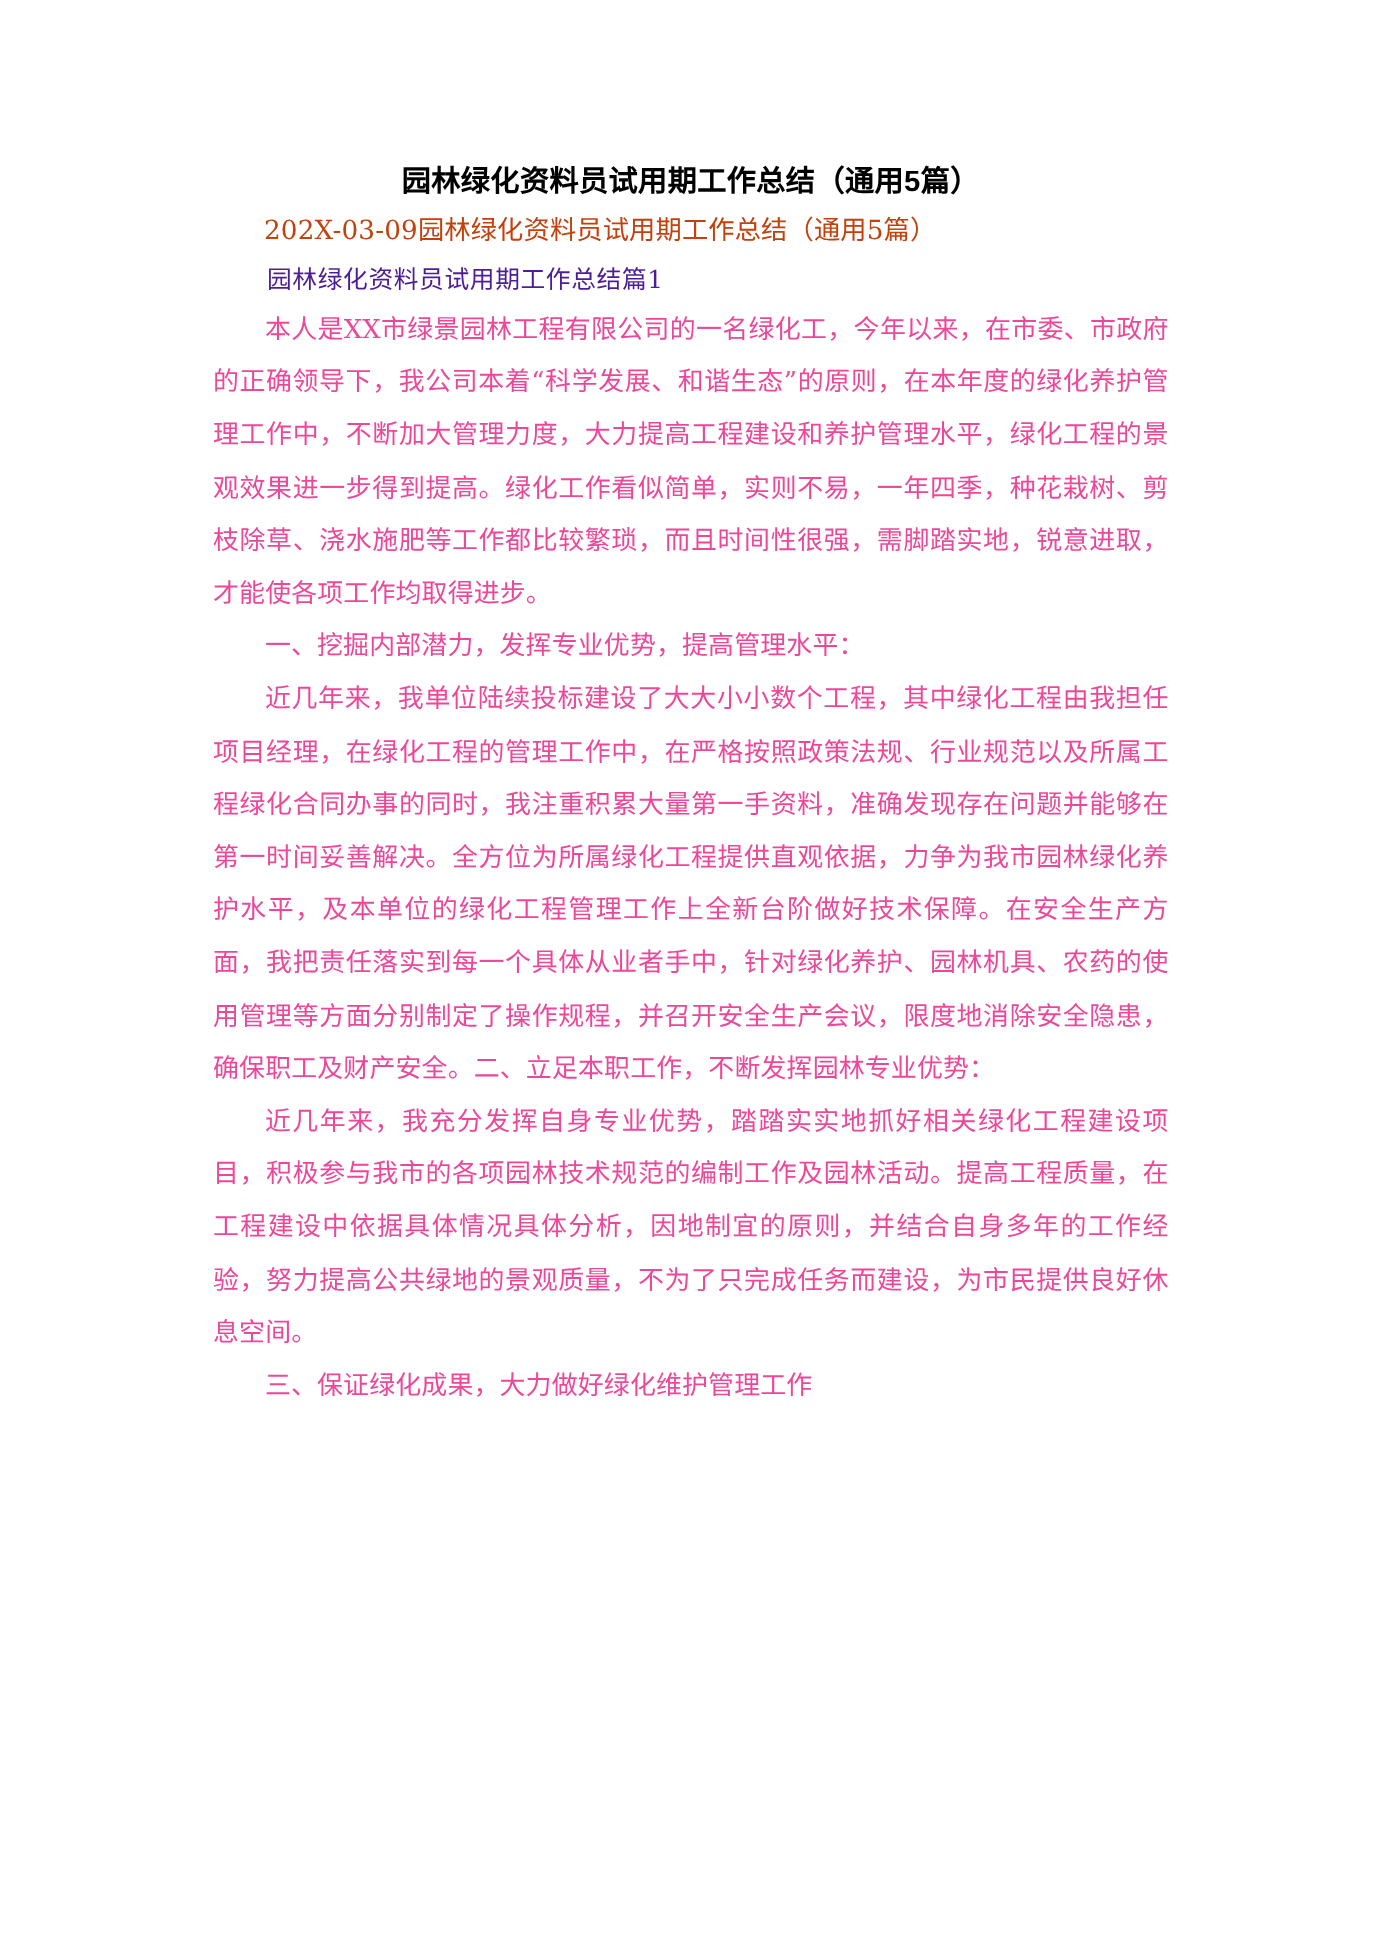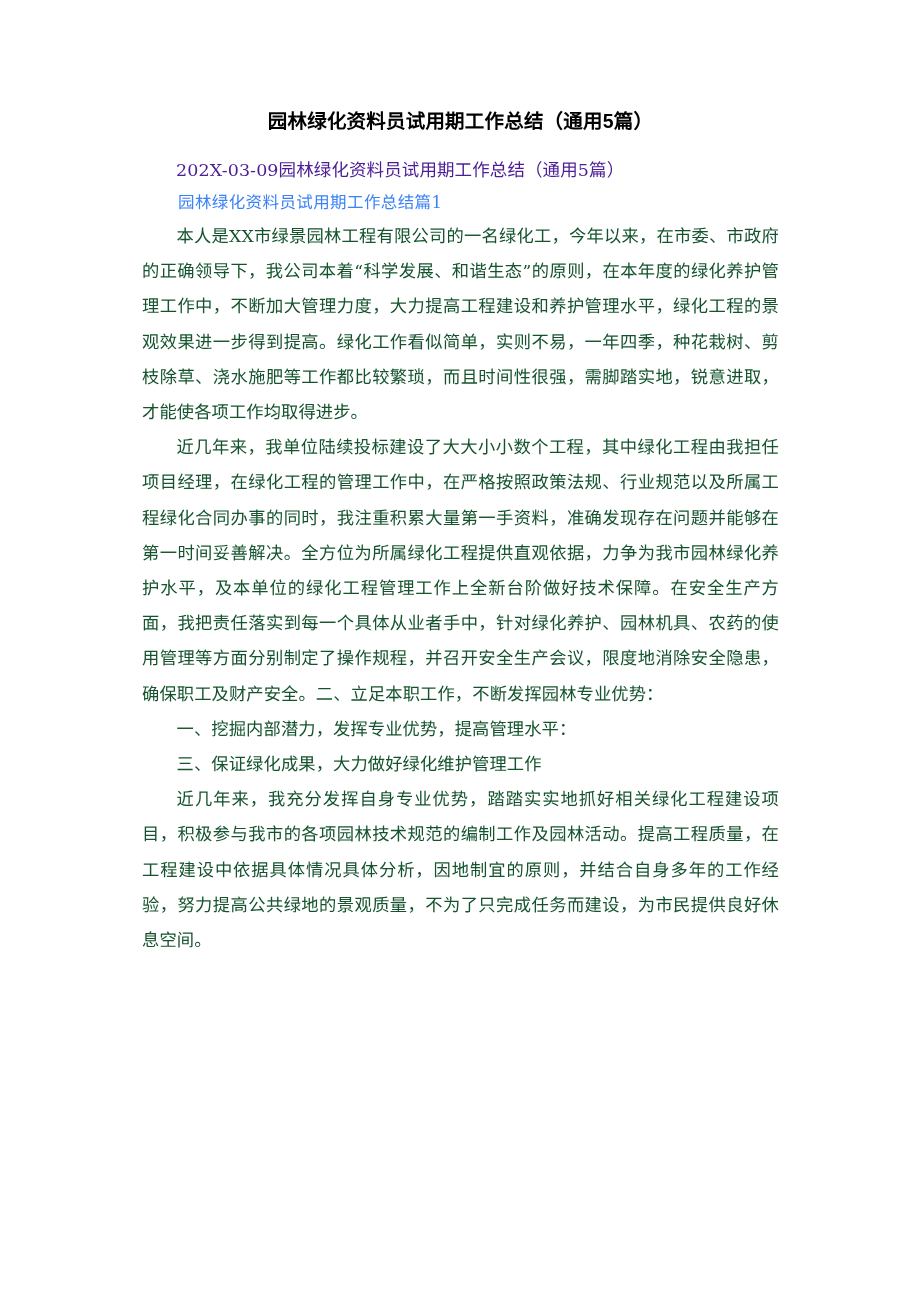--- a/index.html
+++ b/index.html
@@ -28,54 +28,54 @@
 
   
   .doc-title {
     font-family: "Liberation Sans", "DejaVu Sans", sans-serif;
     font-weight: 700;
     font-size: 19.5px;
     line-height: 27px;
     text-align: center;
     letter-spacing: 0.2px;
     color: #000000;
-    margin: 0 0 20px 0;
+    margin: 0 0 4px 0;
     white-space: nowrap;
   }
 
   
   .doc-subtitle {
     font-family: "DejaVu Serif", "Liberation Serif", serif;
     font-size: 17.5px;
     line-height: 30px;
-    color: #4c1d95;
+    color: #c2410c;
     margin: 0 0 2px 0;
     padding-left: 34px;
     white-space: nowrap;
     letter-spacing: 0.1px;
   }
 
   
   .section-label {
     font-family: "DejaVu Serif", "Liberation Serif", serif;
     font-size: 16.5px;
     line-height: 32px;
-    color: #3b82f6;
+    color: #4c1d95;
     margin: 0;
     padding-left: 36px;
     white-space: nowrap;
     letter-spacing: 0.4px;
   }
 
   
   .para {
     font-family: "DejaVu Serif", "Liberation Serif", serif;
     font-size: 17.3px;
     line-height: 35.2px;
-    color: #14532d;
+    color: #ec4899;
     margin: 0;
     text-align: justify;
     text-justify: inter-ideograph;
     text-indent: 2em;
     letter-spacing: 0.1px;
     word-break: break-all;
   }
 
   
   .para.heading-para {
@@ -91,24 +91,24 @@
 <div class="page">
 
   <h1 class="doc-title">园林绿化资料员试用期工作总结（通用5篇）</h1>
 
   <p class="doc-subtitle">202X-03-09园林绿化资料员试用期工作总结（通用5篇）</p>
 
   <p class="section-label">园林绿化资料员试用期工作总结篇1</p>
 
   <p class="para">本人是XX市绿景园林工程有限公司的一名绿化工，今年以来，在市委、市政府的正确领导下，我公司本着“科学发展、和谐生态”的原则，在本年度的绿化养护管理工作中，不断加大管理力度，大力提高工程建设和养护管理水平，绿化工程的景观效果进一步得到提高。绿化工作看似简单，实则不易，一年四季，种花栽树、剪枝除草、浇水施肥等工作都比较繁琐，而且时间性很强，需脚踏实地，锐意进取，才能使各项工作均取得进步。</p>
 
+  <p class="para heading-para">一、挖掘内部潜力，发挥专业优势，提高管理水平：</p>
+
   <p class="para">近几年来，我单位陆续投标建设了大大小小数个工程，其中绿化工程由我担任项目经理，在绿化工程的管理工作中，在严格按照政策法规、行业规范以及所属工程绿化合同办事的同时，我注重积累大量第一手资料，准确发现存在问题并能够在第一时间妥善解决。全方位为所属绿化工程提供直观依据，力争为我市园林绿化养护水平，及本单位的绿化工程管理工作上全新台阶做好技术保障。在安全生产方面，我把责任落实到每一个具体从业者手中，针对绿化养护、园林机具、农药的使用管理等方面分别制定了操作规程，并召开安全生产会议，限度地消除安全隐患，确保职工及财产安全。二、立足本职工作，不断发挥园林专业优势：</p>
 
-  <p class="para heading-para">一、挖掘内部潜力，发挥专业优势，提高管理水平：</p>
+  <p class="para">近几年来，我充分发挥自身专业优势，踏踏实实地抓好相关绿化工程建设项目，积极参与我市的各项园林技术规范的编制工作及园林活动。提高工程质量，在工程建设中依据具体情况具体分析，因地制宜的原则，并结合自身多年的工作经验，努力提高公共绿地的景观质量，不为了只完成任务而建设，为市民提供良好休息空间。</p>
 
   <p class="para heading-para">三、保证绿化成果，大力做好绿化维护管理工作</p>
-
-  <p class="para">近几年来，我充分发挥自身专业优势，踏踏实实地抓好相关绿化工程建设项目，积极参与我市的各项园林技术规范的编制工作及园林活动。提高工程质量，在工程建设中依据具体情况具体分析，因地制宜的原则，并结合自身多年的工作经验，努力提高公共绿地的景观质量，不为了只完成任务而建设，为市民提供良好休息空间。</p>
 
 
 
 
 </div>
 
 </body></html>

